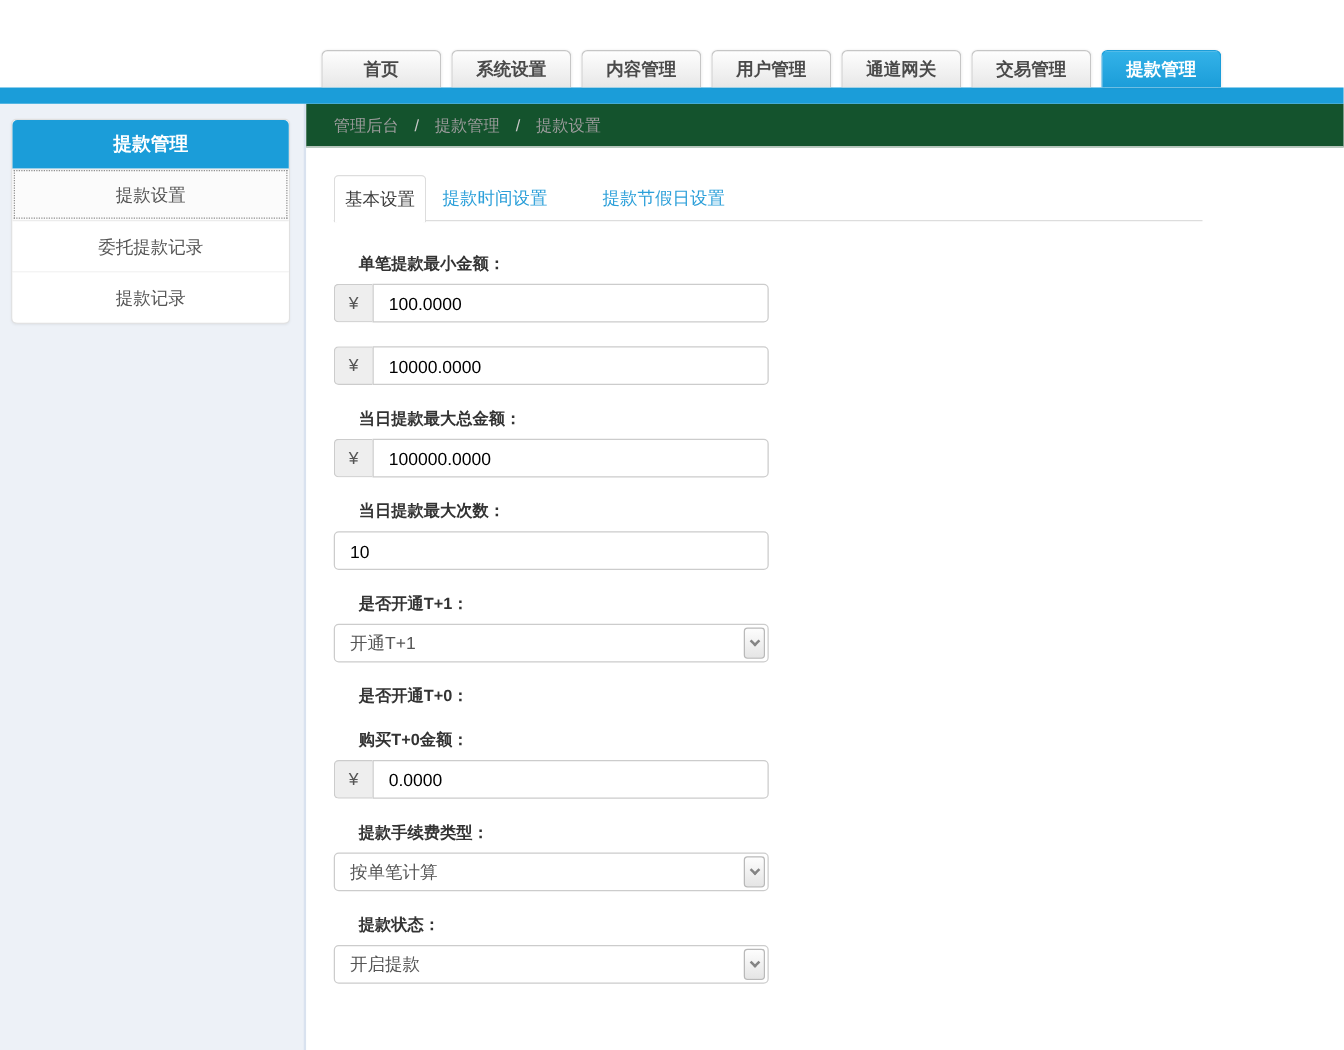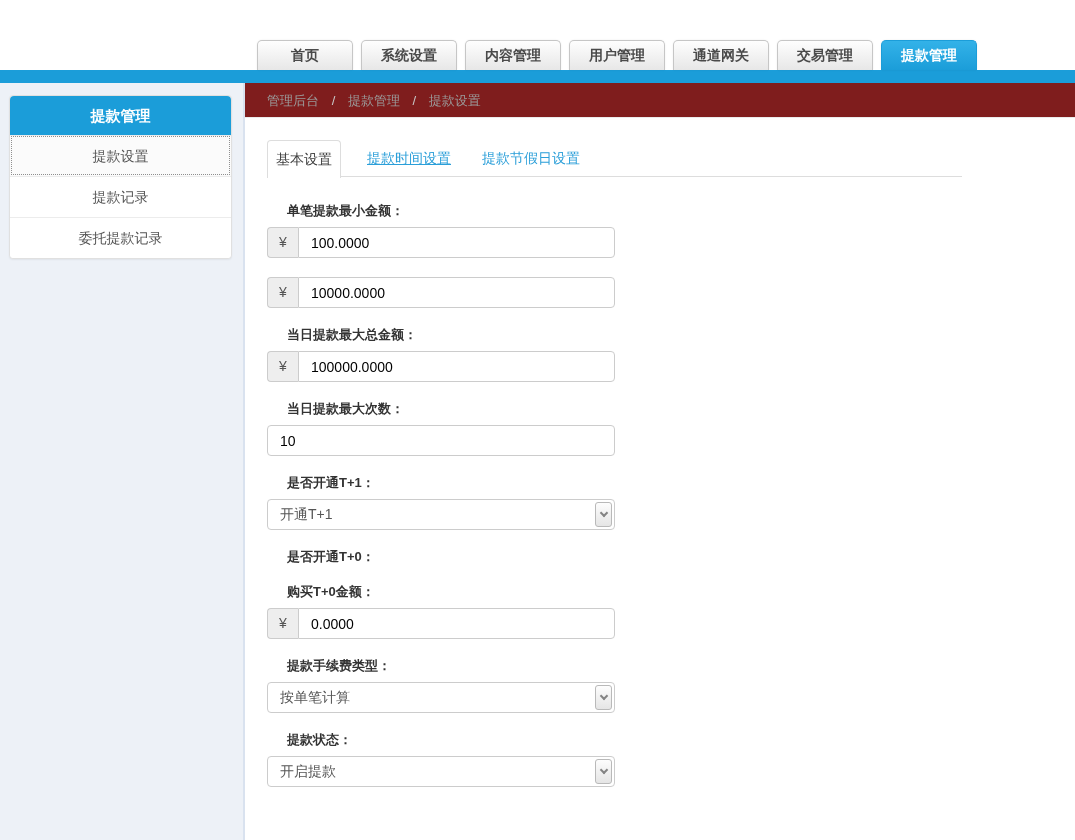--- a/index.html
+++ b/index.html
@@ -26,33 +26,33 @@
     border:1px solid #e0e0e0; border-radius:4px; box-shadow:0 1px 2px rgba(0,0,0,.06); }
   .sidebar-header { height:39px; line-height:39px; background:var(--accent); color:#fff;
     font-weight:bold; font-size:15px; text-align:center; border-radius:4px 4px 0 0; }
   .sidebar-item { height:41px; line-height:40px; text-align:center; font-size:14px;
     color:#555; border-top:1px solid #ececec; cursor:pointer; background:#fff; }
   .sidebar-item:last-child { border-radius:0 0 4px 4px; }
   .sidebar-item.selected { background:#fbfbfb; outline:1px dotted #8f8f8f; outline-offset:-2px; }
 
   
   .main { position:absolute; left:245px; top:83px; width:830px; height:757px; background:#fff; }
-  .breadcrumb { height:35px; line-height:35px; background:#7f1d1d; border-bottom:1px solid #ebebeb;
+  .breadcrumb { height:35px; line-height:35px; background:#14532d; border-bottom:1px solid #ebebeb;
     padding-left:22px; font-size:13px; color:#9b9b9b; }
   .breadcrumb .sep { color:#c9c9c9; margin:0 9px; }
   .content { padding-left:22px; }
 
   .content-tabs { position:relative; margin-top:22px; width:695px; height:37px;
     border-bottom:1px solid #ddd; }
   .tab-active { position:absolute; left:0; top:0; height:38px; line-height:37px; padding:0 8px;
     background:#fff; border:1px solid #ddd; border-bottom:none; border-radius:4px 4px 0 0;
     font-size:14px; color:#3c3c3c; z-index:1; cursor:default; }
   .tab-link { position:absolute; top:0; line-height:37px; font-size:14px;
     color:#2b9fd9; cursor:pointer; }
-  .tab-link.t2 { left:100px;text-decoration:underline; }
+  .tab-link.t2 { left:87px; }
   .tab-link.t3 { left:215px; }
 
   
   .field { margin-top:19px; }
   .field:first-of-type { margin-top:26px; }
   .field-label { font-size:13px; font-weight:bold; color:#333; line-height:16px; margin-bottom:8px;margin-left:20px; }
   .control { display:flex; width:348px; height:31px; }
   .addon { width:31px; height:31px; flex:0 0 31px; border:1px solid #ccc; border-right:none;
     border-radius:4px 0 0 4px; background:#eee; color:#555; font-size:14px; line-height:29px;
     text-align:center; }
@@ -80,22 +80,22 @@
   <div class="nav-tab">通道网关</div>
   <div class="nav-tab">交易管理</div>
   <div class="nav-tab active">提款管理</div>
 </div>
 <div class="blue-bar"></div>
 
 <div class="left-region">
   <div class="sidebar-card">
     <div class="sidebar-header">提款管理</div>
     <div class="sidebar-item selected">提款设置</div>
+    <div class="sidebar-item">委托提款记录</div>
     <div class="sidebar-item">提款记录</div>
-    <div class="sidebar-item">委托提款记录</div>
   </div>
 </div>
 
 <div class="main">
   <div class="breadcrumb">
     <span>管理后台</span>
     <span class="sep">/</span>
     <span>提款管理</span>
     <span class="sep">/</span>
     <span>提款设置</span>

